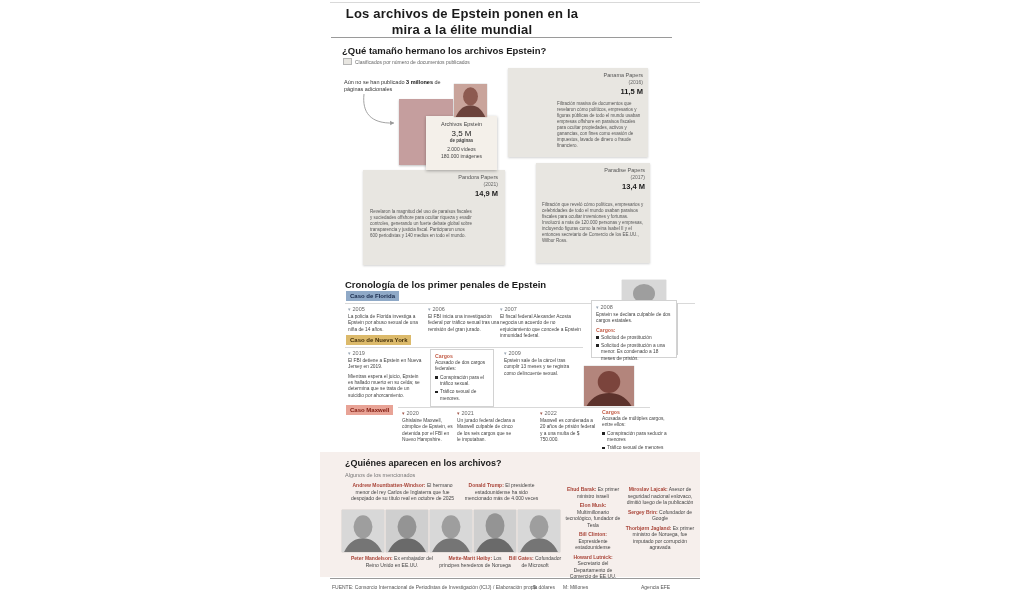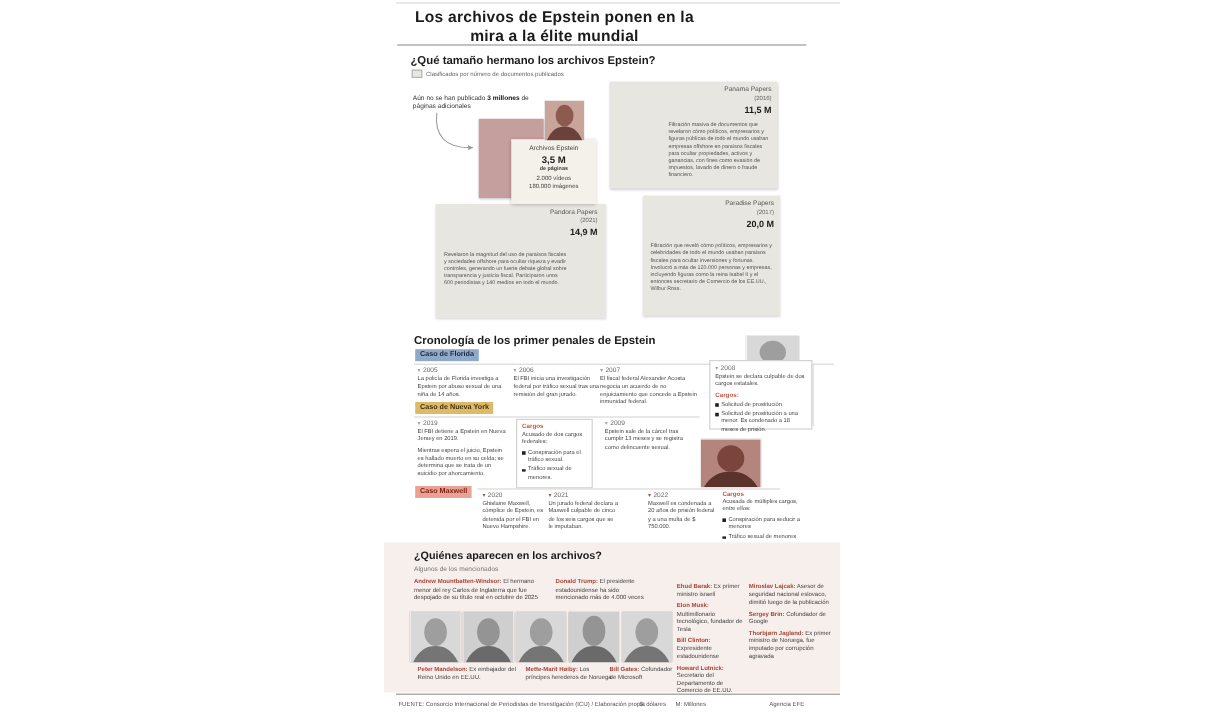--- a/index.html
+++ b/index.html
@@ -12,21 +12,21 @@
   .rule{background:#9a9a9a;height:1px;}
   .hair{background:#d9d9d9;height:1px;}
   .legend{display:flex;align-items:center;gap:3px;}
   .legend .sw{width:7px;height:5px;background:#e8e6e1;border:1px solid #b5b5b5;}
   .legend .lab{font-size:5px;color:#666;}
   .note{font-size:5.5px;line-height:1.3;color:#333;}
   .note b{color:#111;}
   .pinkbox{background:#c59e9e;box-shadow:0 1px 2px rgba(0,0,0,.25);}
   .frontbox{background:#f4f0ea;box-shadow:0 1px 3px rgba(0,0,0,.3);z-index:2;text-align:center;}
   .fb-t{font-size:5.5px;color:#444;margin-top:5px;}
-  .fb-v{font-size:8px;font-weight:bold;color:#1b1b1b;margin-top:3px;line-height:1;}
+  .fb-v{font-size:8px;font-weight:normal;color:#1b1b1b;margin-top:3px;line-height:1;}
   .fb-u{font-size:4.5px;font-weight:bold;color:#444;}
   .fb-s{font-size:5px;color:#444;margin-top:3px;line-height:1.35;}
   .leak{background:#e8e6e1;box-shadow:0 1px 2px rgba(0,0,0,.18);}
   .leak .ttl{position:absolute;text-align:right;line-height:1.3;}
   .leak .nm2{font-size:5.5px;color:#555;}
   .leak .yr2{font-size:5px;color:#666;}
   .leak .val{font-size:7.5px;font-weight:bold;color:#1b1b1b;margin-top:1px;}
   .leak .dsc{position:absolute;font-size:4.5px;line-height:1.32;color:#555;}
   .caselabel{display:inline-block;font-size:6px;font-weight:bold;padding:1.5px 4px;line-height:1.2;}
   .cl-fl{background:#8fa9c7;color:#18294a;}
@@ -108,21 +108,21 @@
       <div class="yr2">(2021)</div>
       <div class="val">14,9 M</div>
     </div>
     <p class="dsc" style="left:7px;top:39px;width:103px;">Revelaron la magnitud del uso de paraísos fiscales y sociedades offshore para ocultar riqueza y evadir controles, generando un fuerte debate global sobre transparencia y justicia fiscal. Participaron unos 600 periodistas y 140 medios en todo el mundo.</p>
   </div>
 
   <div class="abs leak" style="left:536px;top:163px;width:114px;height:100px;">
     <div class="ttl" style="right:5px;top:4px;">
       <div class="nm2">Paradise Papers</div>
       <div class="yr2">(2017)</div>
-      <div class="val">20,0 M</div>
+      <div class="val">13,4 M</div>
     </div>
     <p class="dsc" style="left:6px;top:39px;width:102px;">Filtración que reveló cómo políticos, empresarios y celebridades de todo el mundo usaban paraísos fiscales para ocultar inversiones y fortunas. Involucró a más de 120.000 personas y empresas, incluyendo figuras como la reina Isabel II y el entonces secretario de Comercio de los EE.UU., Wilbur Ross.</p>
   </div>
 
   <div class="abs h2" style="left:345px;top:279px;">Cronología de los primer penales de Epstein</div>
   <div class="abs portrait p-gray" style="left:622px;top:280px;width:44px;height:32px;">
     <svg viewBox="0 0 40 40" preserveAspectRatio="none">
         <rect class="pbg" width="40" height="40"></rect>
         <ellipse class="phead" cx="20" cy="17" rx="10" ry="12"></ellipse>
         <path class="psh" d="M0 40 C6 30 13 28 20 28 C27 28 34 30 40 40 Z"></path>
@@ -212,21 +212,21 @@
     <div class="brow">
         <span class="sq"></span>
         <p class="tx">Conspiración para seducir a menores</p>
       </div>
     <div class="brow">
         <span class="sq"></span>
         <p class="tx">Tráfico sexual de menores</p>
       </div>
   </div>
 
-  <div class="abs panel" style="left:320px;top:452px;width:380px;height:125px;">
+  <div class="abs panel" style="left:320px;top:452px;width:380px;height:125px;text-align:center;">
     <div class="abs h2" style="left:25px;top:6px;font-size:9px;">¿Quiénes aparecen en los archivos?</div>
     <div class="abs psub" style="left:25px;top:20px;">Algunos de los mencionados</div>
 
     <div class="abs pp" style="left:25px;top:30px;width:115px;">
       <span class="nm">Andrew Mountbatten-Windsor:</span> <span>El hermano menor del rey Carlos de Inglaterra que fue despojado de su título real en octubre de 2025</span>
     </div>
     <div class="abs pp" style="left:143px;top:30px;width:77px;">
       <span class="nm">Donald Trump:</span> <span>El presidente estadounidense ha sido mencionado más de 4.000 veces</span>
     </div>
 

